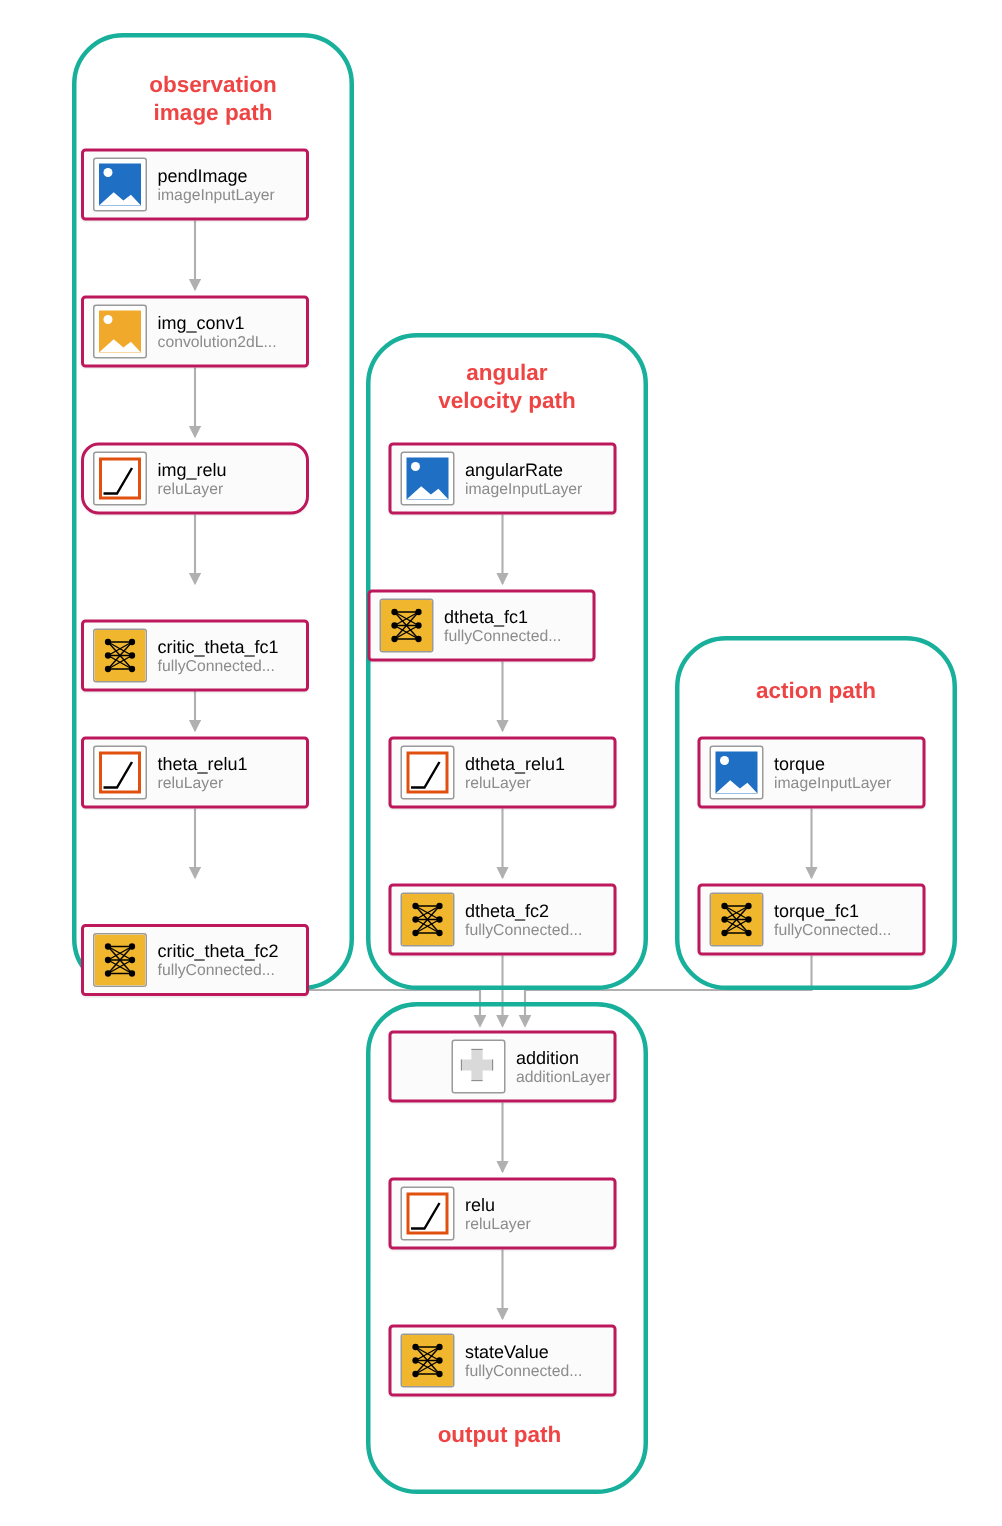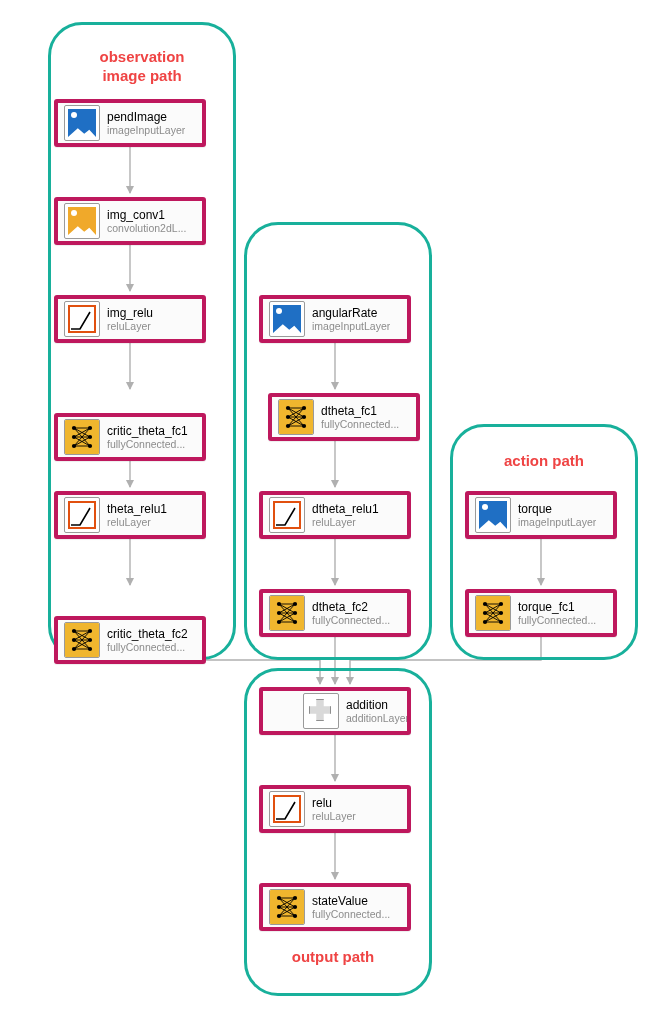--- a/index.html
+++ b/index.html
@@ -42,21 +42,21 @@
     text-align: center;
     line-height: 1.25;
     white-space: pre-line;
   }
   .node {
     position: absolute;
     width: 152px;
     height: 48px;
     box-sizing: border-box;
     background: #fbfbfb;
-    border: 4px solid #be185d;
+    border: 2px solid #be185d;
     border-radius: 3px;
     display: flex;
     align-items: center;
     padding-left: 6px;
     box-shadow: 0 1px 1px rgba(0,0,0,0.07);
   }
   .node .icon {
     width: 34px;
     height: 34px;
     flex: 0 0 34px;
@@ -175,20 +175,22 @@
       <path d="M335,735 L335,781"></path>
       <path d="M335,833 L335,879"></path>
     </g>
   </svg>
 
   <div class="group-box" style="left:48px; top:22px; width:188px; height:638px;"></div>
   <div class="group-label" style="left:48px; top:48px; width:188px;">observation
 image path</div>
 
   <div class="group-box" style="left:244px; top:222px; width:188px; height:438px;"></div>
+  <div class="group-label" style="left:244px; top:240px; width:188px;">angular
+velocity path</div>
 
   <div class="group-box" style="left:450px; top:424px; width:188px; height:236px;"></div>
   <div class="group-label" style="left:450px; top:452px; width:188px;">action path</div>
 
   <div class="group-box" style="left:244px; top:668px; width:188px; height:328px;"></div>
   <div class="group-label" style="left:244px; top:948px; width:178px;">output path</div>
 
   <div class="node" style="left:54px; top:99px;">
     <span class="icon ic-image">
       <span class="sky"></span>
@@ -206,21 +208,21 @@
       <span class="sky"></span>
         <span class="sun"></span>
         <span class="hill"></span>
     </span>
     <span class="txt">
       <span class="name">img_conv1</span>
       <span class="type">convolution2dL...</span>
     </span>
   </div>
 
-  <div class="node" style="left:54px; top:295px;">
+  <div class="node" style="left:54px; top:295px;border-radius:12px;">
     <span class="icon ic-relu">
       <span class="frame"></span>
       <svg class="line" viewBox="0 0 22 22">
           <polyline points="1,20 10,20 20,3" fill="none" stroke="#000" stroke-width="1.6"></polyline>
         </svg>
     </span>
     <span class="txt">
       <span class="name">img_relu</span>
       <span class="type">reluLayer</span>
     </span>
@@ -306,21 +308,21 @@
       <span class="sky"></span>
         <span class="sun"></span>
         <span class="hill"></span>
     </span>
     <span class="txt">
       <span class="name">angularRate</span>
       <span class="type">imageInputLayer</span>
     </span>
   </div>
 
-  <div class="node" style="left:268px; top:393px;">
+  <div class="node" style="left:245px; top:393px;">
     <span class="icon ic-fc">
       <span class="bg"></span>
       <svg viewBox="0 0 34 34" style="position:absolute;left:0;top:0;width:34px;height:34px;">
         <g stroke="#000" stroke-width="0.9">
           <line x1="9" y1="8" x2="25" y2="8"></line>
             <line x1="9" y1="8" x2="25" y2="17"></line>
             <line x1="9" y1="8" x2="25" y2="26"></line>
           <line x1="9" y1="17" x2="25" y2="8"></line>
             <line x1="9" y1="17" x2="25" y2="17"></line>
             <line x1="9" y1="17" x2="25" y2="26"></line>

